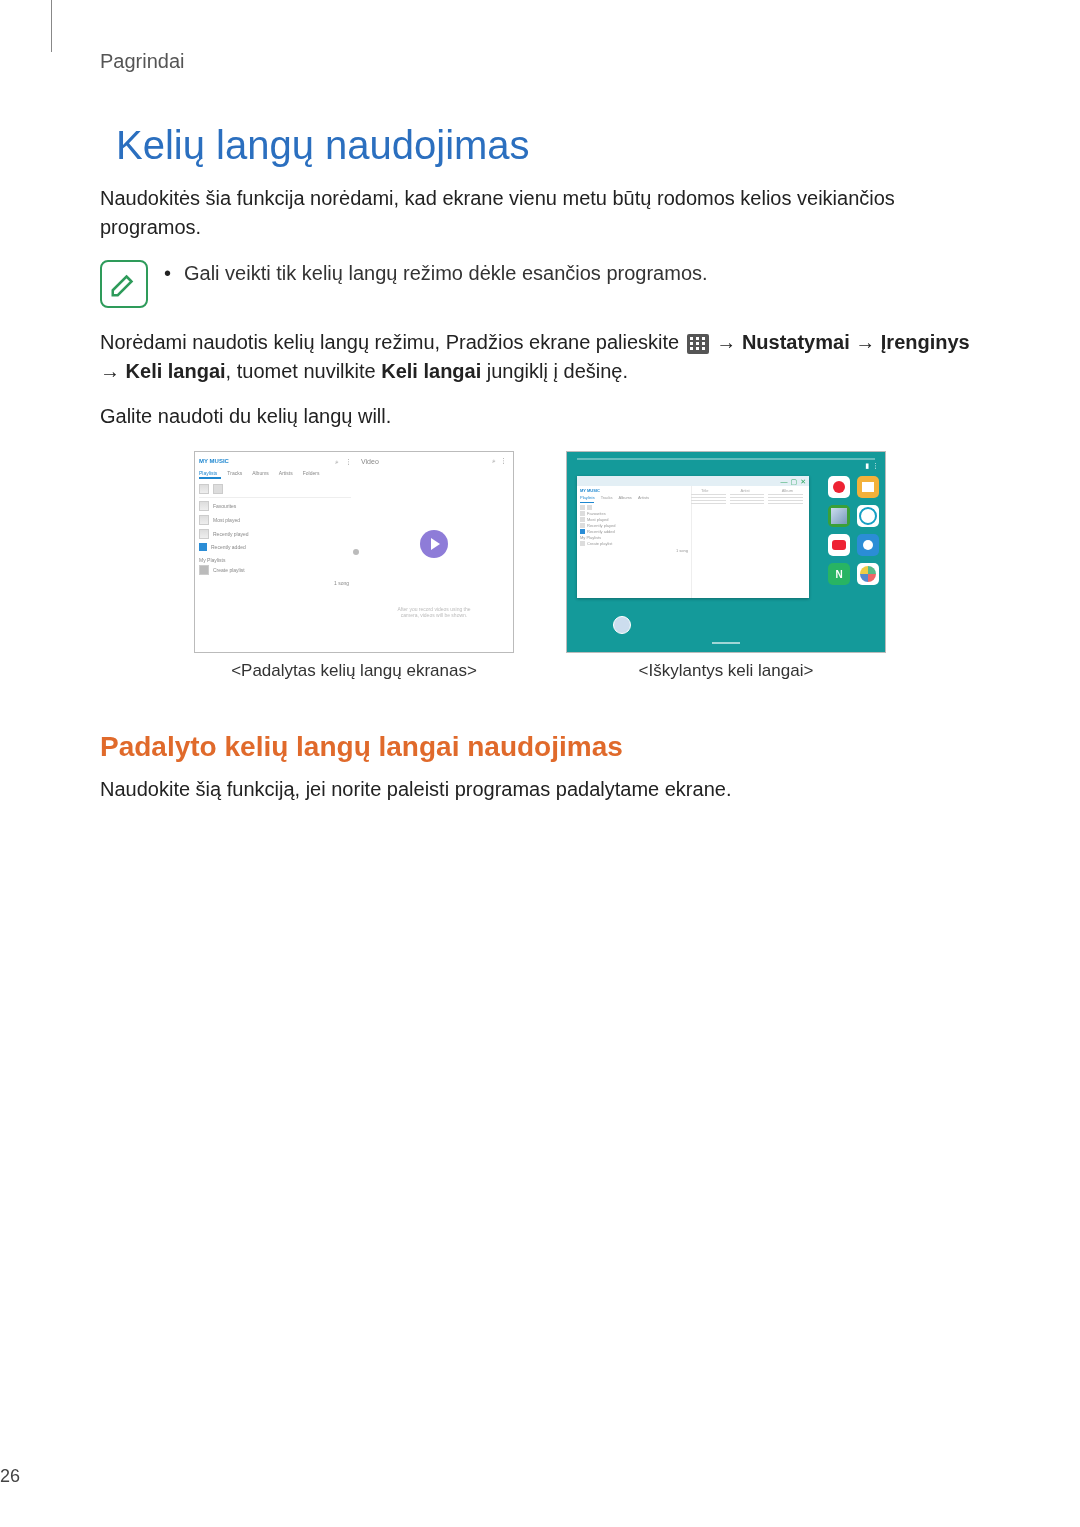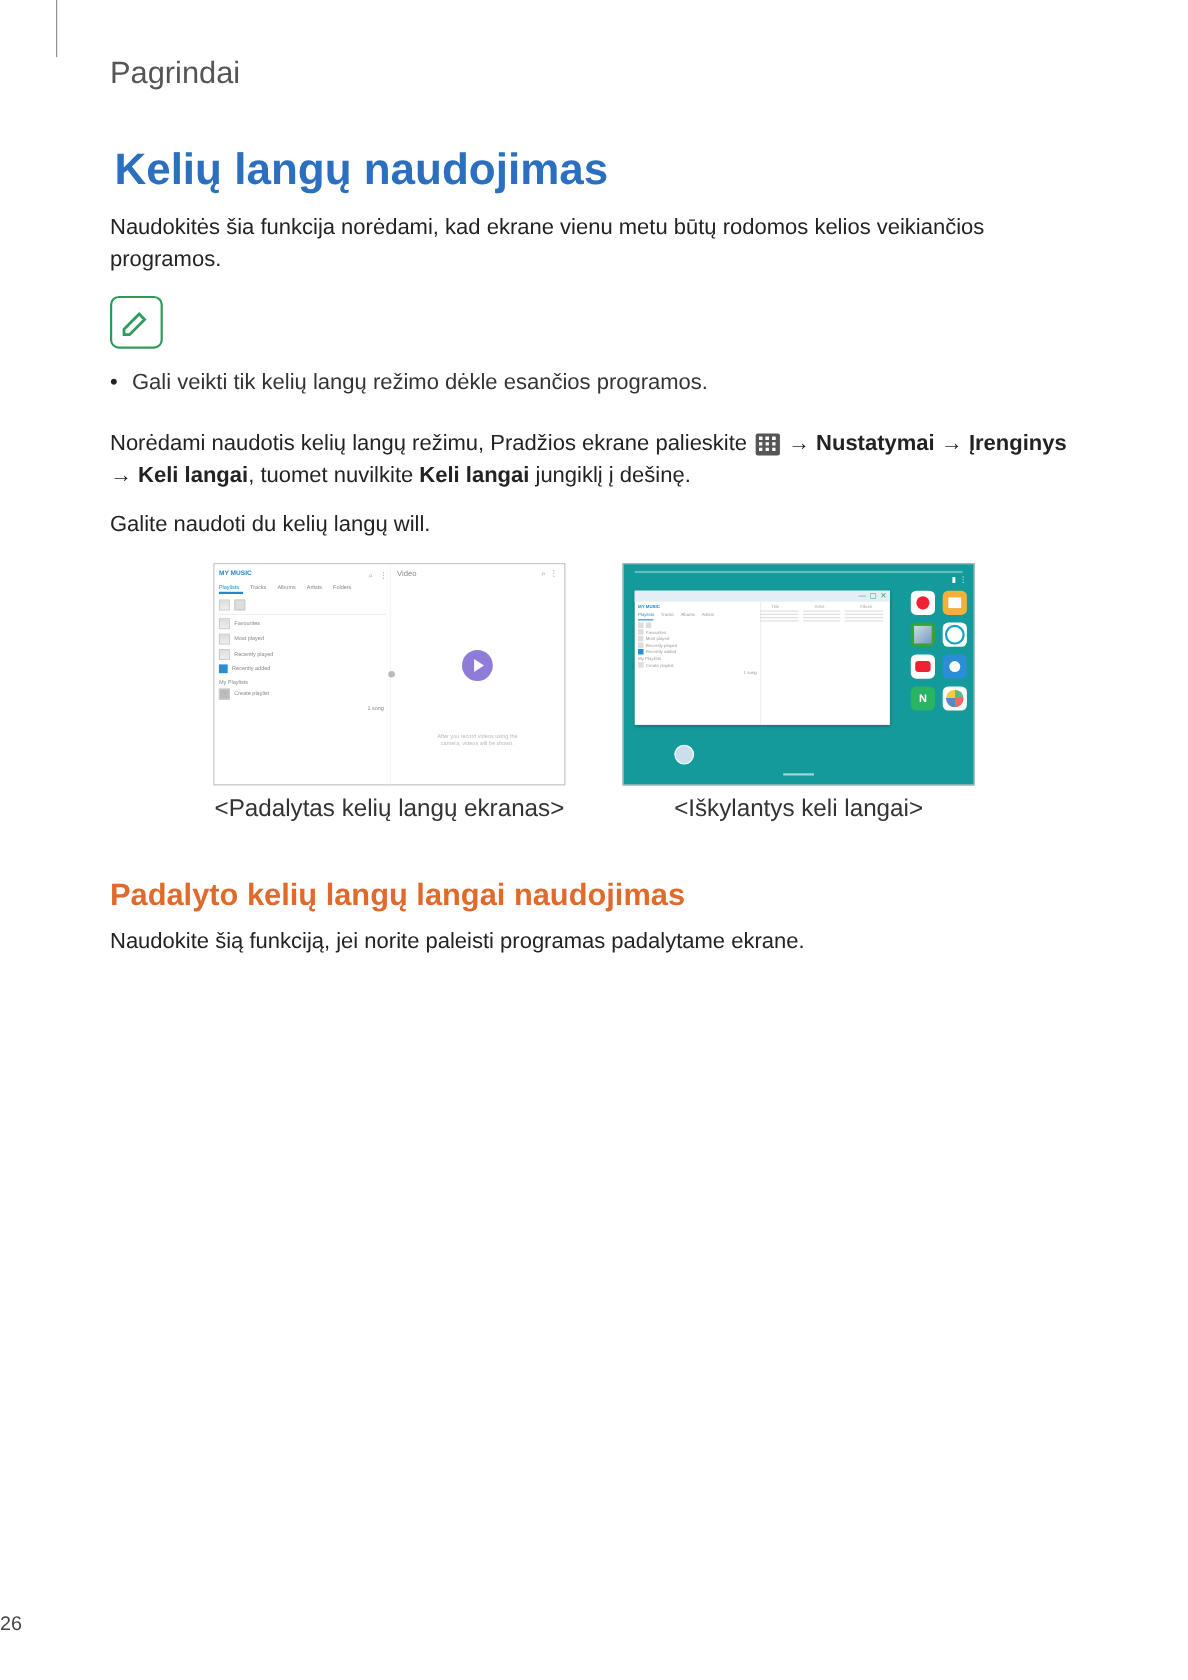--- a/index.html
+++ b/index.html
@@ -17,42 +17,41 @@
   }
   .left-rule {
     position: absolute;
     left: 51px;
     top: 0;
     width: 1px;
     height: 52px;
     background: #888;
   }
   .breadcrumb {
-    font-size: 28px;
+    font-size: 20px;
     color: #555;
     margin-bottom: 50px;
   }
   h1 {
     color: #2b6fbf;
     font-size: 40px;
-    font-weight: bold;
-    margin: 0 0 16px 4px;
+    font-weight: normal;
+    margin: 0 0 16px 16px;
   }
   .body-text {
     font-size: 20px;
     color: #222;
     line-height: 1.45;
     margin: 0 0 16px 0;
   }
   .note-block {
     display: flex;
     align-items: flex-start;
     gap: 16px;
     margin-bottom: 20px;
-    flex-direction: column;
   }
   .note-icon {
     width: 44px;
     height: 44px;
     border: 2px solid #2e9b5a;
     border-radius: 8px;
     display: flex;
     align-items: center;
     justify-content: center;
     flex-shrink: 0;
@@ -118,21 +117,21 @@
   }
   .screenshot {
     width: 318px;
     height: 200px;
     border: 1px solid #bbb;
     background: #fff;
     position: relative;
     overflow: hidden;
   }
   .caption {
-    font-size: 22px;
+    font-size: 17px;
     color: #333;
     margin-top: 8px;
   }
   
   .shotA-left {
     position: absolute;
     left: 0; top: 0; bottom: 0;
     width: 160px;
     background: #fff;
     border-right: 1px solid #ddd;

